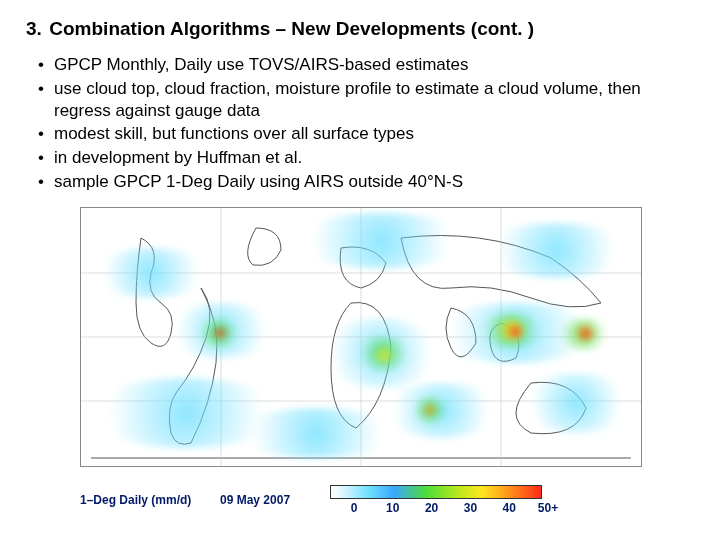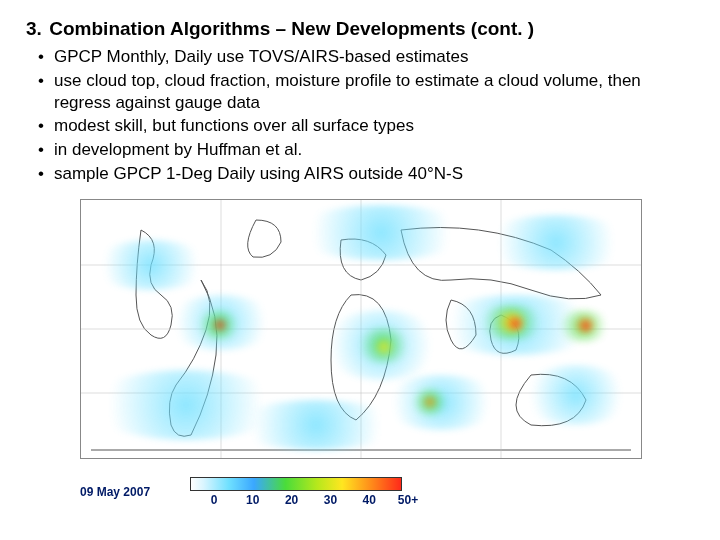--- a/index.html
+++ b/index.html
@@ -1,17 +1,17 @@
 <!DOCTYPE html>
 <html><head>
 <meta charset="utf-8">
 <style>
   html,body{margin:0;padding:0;width:720px;height:540px;background:#fff;font-family:Arial,Helvetica,sans-serif;color:#000;overflow:hidden}
   .page{box-sizing:border-box;width:720px;height:540px;padding:18px 26px 10px 26px;position:relative}
-  .title-row{font-size:19px;font-weight:bold;margin-bottom:6px}
+  .title-row{font-size:19px;font-weight:bold;margin-bottom:14px}
   .title-num{display:inline-block;min-width:18px}
   .subhead{font-size:17px;margin:6px 0 4px 0}
   ul.bullets{list-style:none;margin:0;padding:0 0 0 12px;font-size:17px;line-height:1.28}
   ul.bullets li{position:relative;padding-left:16px;margin:2px 0}
   ul.bullets li::before{content:"•";position:absolute;left:0;top:0}
   ul.bullets li .line2{display:block;padding-left:0}
   .underline{}
 
   .figure{margin:14px auto 0 auto;width:560px}
   .map{position:relative;width:560px;height:258px;border:1px solid #888;background:#fff;overflow:hidden}
@@ -107,20 +107,21 @@
       <div class="blob c-or" style="left:490px;top:116px;width:28px;height:18px"></div>
       <div class="blob c-rd" style="left:498px;top:120px;width:14px;height:12px"></div>
       <div class="blob c-cy" style="left:300px;top:175px;width:120px;height:55px"></div>
       <div class="blob c-gr" style="left:330px;top:188px;width:38px;height:28px"></div>
       <div class="blob c-or" style="left:340px;top:195px;width:18px;height:14px"></div>
       <div class="blob c-cy" style="left:440px;top:165px;width:110px;height:60px"></div>
       <div class="blob c-cy" style="left:150px;top:200px;width:170px;height:50px"></div>
     </div>
 
     <div class="legend-row">
+      <span class="prod">1–Deg Daily (mm/d)</span>
       <span class="date">09 May 2007</span>
       <div class="cbar-block">
         <div class="cbar"></div>
         <div class="cbar-ticks">
           <span>0</span>
           <span>10</span>
           <span>20</span>
           <span>30</span>
           <span>40</span>
           <span>50+</span>

